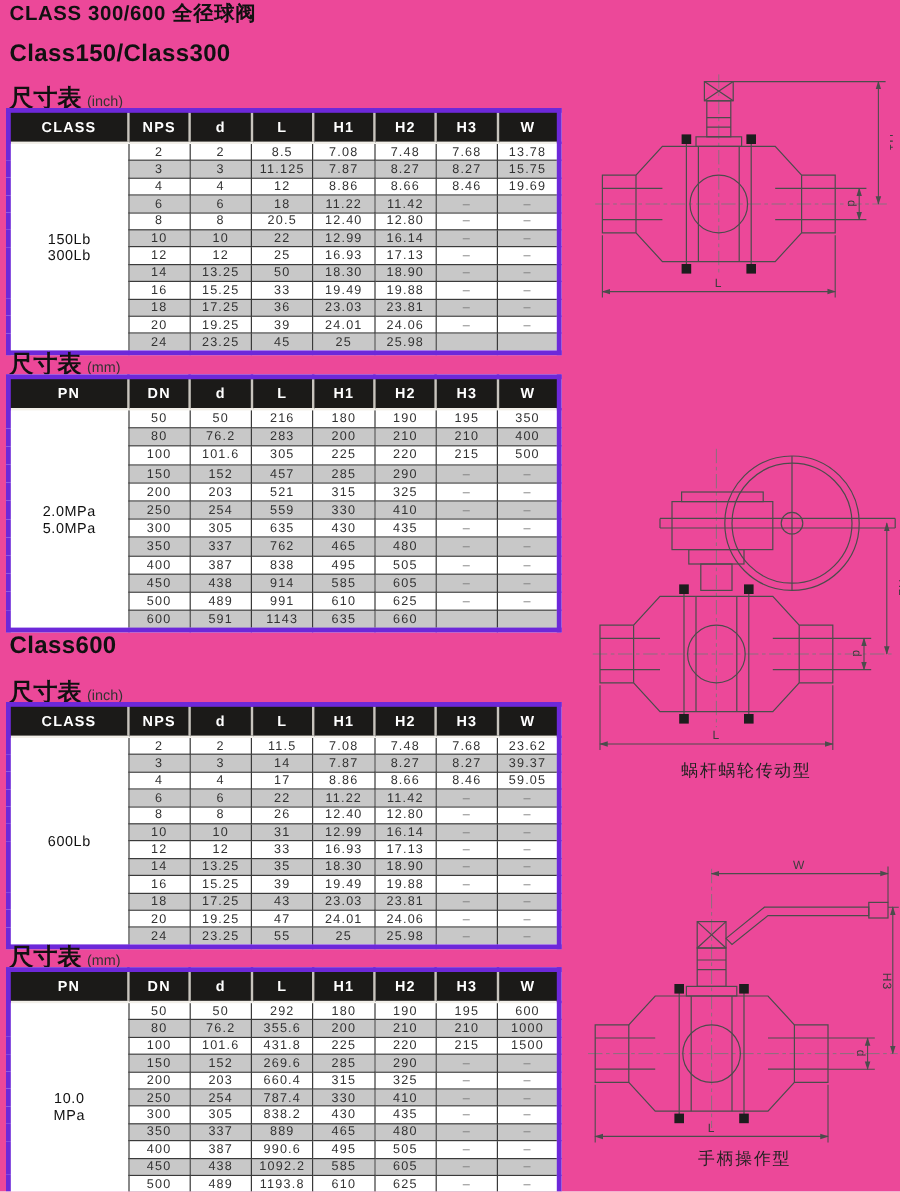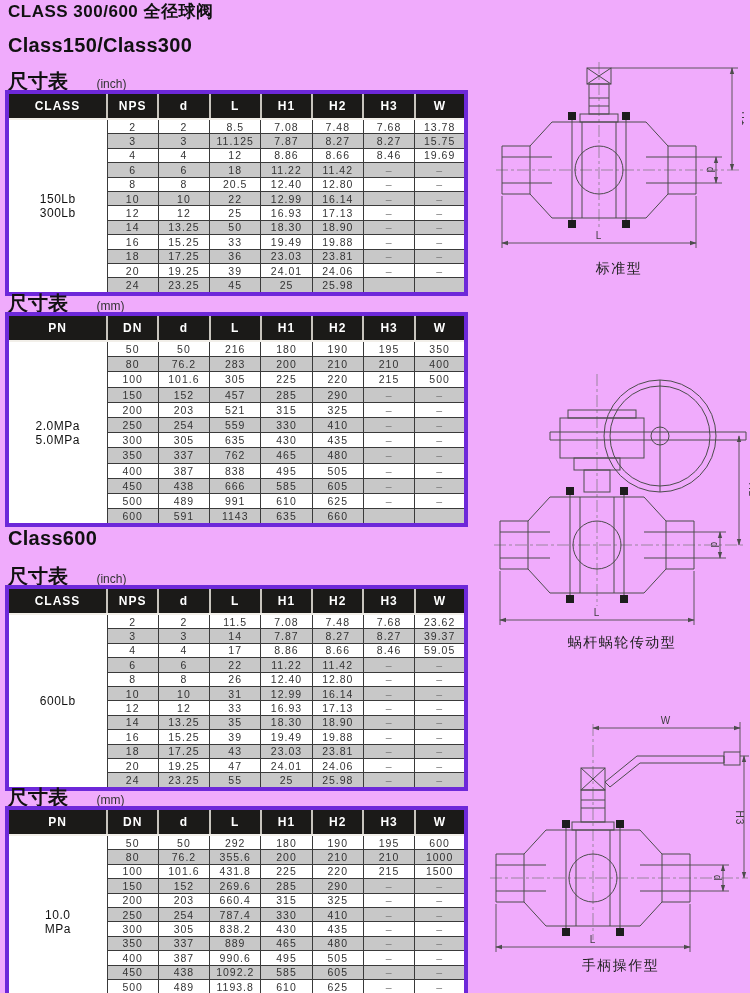--- a/index.html
+++ b/index.html
@@ -1,24 +1,24 @@
 <!DOCTYPE html>
 <html style="--hdr: #1b1a18; --stripe: #c8c8c8;"><head>
 <meta charset="utf-8">
 <style>
   html,body{margin:0;padding:0;background:#fbfaf7;}
-  .page{position:relative;width:750px;height:993px;background:#f0abfc;overflow:hidden;
+  .page{position:relative;width:750px;height:993px;background:#ec4899;overflow:hidden;
         font-family:"Liberation Sans","DejaVu Sans",sans-serif;color:#222;}
   .main-title{position:absolute;left:8px;top:0;margin:0;font-size:17px;font-weight:bold;letter-spacing:.5px;color:#111;}
   .sec{position:absolute;left:8px;margin:0;font-size:20px;font-weight:bold;color:#111;letter-spacing:.3px;}
   .sec1{top:34px;}
   .sec2{top:527px;}
   .tcap{position:absolute;left:8px;white-space:nowrap;}
   .tcap-b{font-size:20px;font-weight:bold;color:#111;}
-  .tcap-u{font-size:12px;color:#333;margin-left:24px;}
+  .tcap-u{font-size:12px;color:#333;}
   .twrap{position:absolute;left:5px;}
   table.dim{border-collapse:collapse;width:463px;table-layout:fixed;border:4px solid #6d28d9;background:#fff;}
   .dim th{background:var(--hdr,#1b1a18);color:#fff;font-size:12px;font-weight:bold;height:24px;
           letter-spacing:1px;border-bottom:2px solid #f2efe9;padding:0;}
   .dim th + th{border-left:2px solid #c8c4bd;}
   .dim td{border:1px solid #3a3a3a;text-align:center;font-size:10.5px;color:#333;
           letter-spacing:1px;padding:0;height:13.4px;overflow:hidden;background:#fff;}
   .rh14 td{height:14.2px;}
   tr.stripe td{background:var(--stripe,#c8c8c8);}
   .dim td.group{background:#fff;font-weight:normal;font-size:12px;letter-spacing:.5px;color:#111;vertical-align:middle;}
@@ -298,21 +298,21 @@
             <td>387</td>
             <td>838</td>
             <td>495</td>
             <td>505</td>
             <td class="dash">–</td>
             <td class="dash">–</td>
           </tr>
           <tr class="stripe">
             <td>450</td>
             <td>438</td>
-            <td>666</td>
+            <td>914</td>
             <td>585</td>
             <td>605</td>
             <td class="dash">–</td>
             <td class="dash">–</td>
           </tr>
           <tr>
             <td>500</td>
             <td>489</td>
             <td>991</td>
             <td>610</td>
@@ -664,21 +664,20 @@
       <text transform="translate(248,61) rotate(90)" text-anchor="middle">H1</text>
       <line class="dm" x1="202" y1="99" x2="228" y2="99"></line>
       <line class="dm" x1="202" y1="125" x2="228" y2="125"></line>
       <line class="dm" x1="222" y1="99" x2="222" y2="125" marker-start="url(#m1s)" marker-end="url(#m1e)"></line>
       <text transform="translate(213,112) rotate(90)" text-anchor="middle">d</text>
       <line class="dm" x1="8" y1="138" x2="8" y2="190"></line>
       <line class="dm" x1="202" y1="138" x2="202" y2="190"></line>
       <line class="dm" x1="8" y1="185" x2="202" y2="185" marker-start="url(#m1s)" marker-end="url(#m1e)"></line>
       <text x="105" y="181" text-anchor="middle">L</text>
     </svg>
-    <figcaption>标准型</figcaption>
   </figure>
 
   <figure class="drawing d2">
     <svg width="260" height="292" viewBox="0 0 260 292">
       <defs>
         <marker id="m2s" viewBox="0 0 10 10" refX="1" refY="5" markerWidth="8" markerHeight="8" orient="auto">
           <path d="M10,1.8 L0,5 L10,8.2 z" fill="#4c4c4c"></path>
           </marker>
         <marker id="m2e" viewBox="0 0 10 10" refX="9" refY="5" markerWidth="8" markerHeight="8" orient="auto">
           <path d="M0,1.8 L10,5 L0,8.2 z" fill="#4c4c4c"></path>

